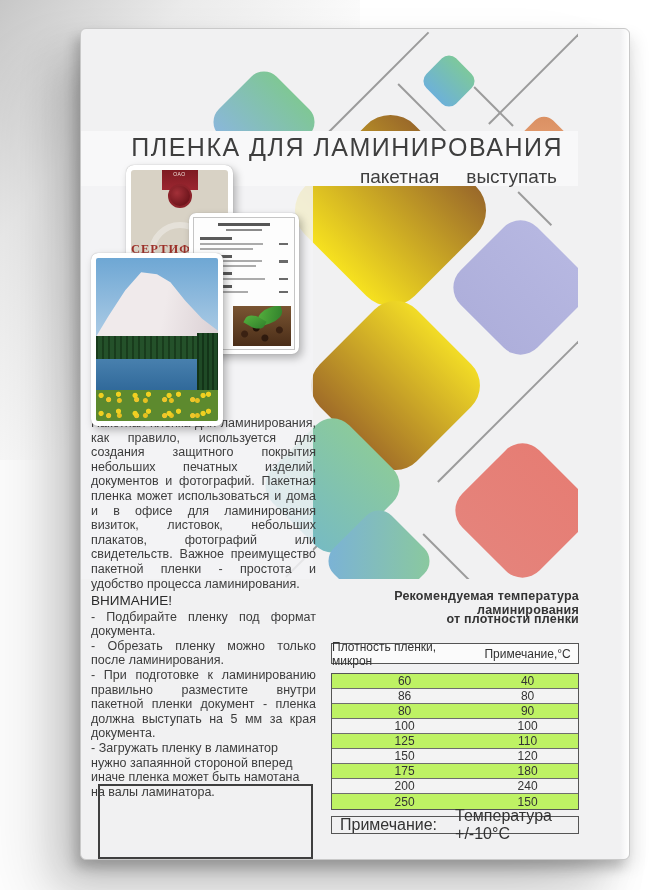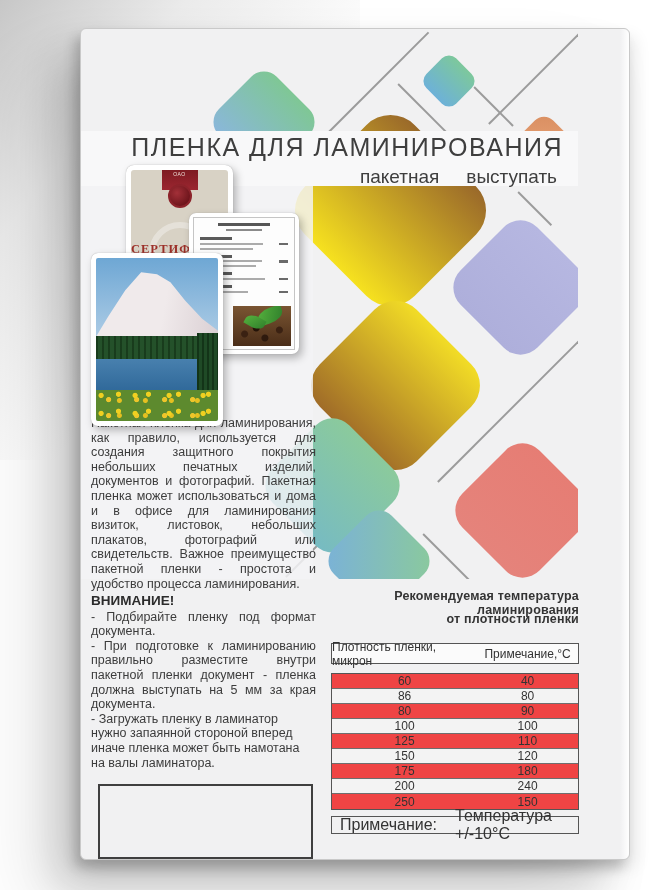--- a/index.html
+++ b/index.html
@@ -105,40 +105,40 @@
                 radial-gradient(circle at 45% 60%,#eec52a 2.2px,transparent 3px),
                 radial-gradient(circle at 75% 25%,#f0d020 2.2px,transparent 3px),
                 radial-gradient(circle at 90% 70%,#e6c020 2px,transparent 3px),
                 #5d8a2e;
      background-size:34px 18px,28px 16px,30px 17px,26px 15px,auto;}
   
   .intro{position:absolute;left:10px;top:387px;width:225px;z-index:6;font-size:12.5px;
      line-height:14.6px;color:#3c3c3c;text-align:justify;}
   .attention{position:absolute;left:10px;top:565px;width:225px;z-index:6;font-size:12.5px;
      line-height:14.6px;color:#3c3c3c;}
-  .attention-heading{font-weight:bold;font-size:13.5px;color:#2b2b2b;margin-bottom:1px;}
+  .attention-heading{font-weight:normal;font-size:13.5px;color:#2b2b2b;margin-bottom:1px;}
   .attn-item{text-align:justify;}
   .attn-item.last{text-align:left;}
   .footer-box{position:absolute;left:17px;top:755px;width:211px;height:71px;
      border:2px solid #3f3f3f;z-index:6;}
   
   .table-section{position:absolute;left:250px;top:560px;width:248px;height:250px;z-index:6;color:#333;}
   .tbl-title{position:absolute;left:0;width:100%;text-align:right;font-weight:bold;
      font-size:12.5px;color:#343434;letter-spacing:0.2px;}
   .tt1{top:0;}
   .tt2{top:23px;}
   .thead{position:absolute;left:0;top:54px;width:100%;height:21px;box-sizing:border-box;
      border:1px solid #555;background:#fbfbfb;display:flex;}
   .thead .hcell{display:flex;align-items:center;justify-content:center;font-size:12px;}
   .hcell.c1{width:59%;}
   .hcell.c2{width:41%;}
   .tbody{position:absolute;left:0;top:84px;width:100%;box-sizing:border-box;border:1px solid #555;}
   .trow{display:flex;height:15px;border-bottom:1px solid #6e6e6e;box-sizing:border-box;}
   .trow:last-child{border-bottom:none;justify-content:center;}
-  .trow.dark{background:#ef4444;}
+  .trow.dark{background:#bef264;}
   .trow.light{background:#f3f3f3;}
   .tcell{display:flex;align-items:center;justify-content:center;font-size:12px;}
   .tcell:nth-child(1){width:59%;}
   .tcell:nth-child(2){width:41%;}
   .tnote{position:absolute;left:0;top:227px;width:100%;height:18px;box-sizing:border-box;
      border:1px solid #555;display:flex;align-items:center;gap:18px;padding-left:8px;font-size:16px;}
 </style>
 </head>
 <body>
 
@@ -238,20 +238,21 @@
         <div class="ph-trees-right"></div>
         <div class="ph-flowers"></div>
       </div>
     </div>
 
     <div class="intro">Пакетная пленка для ламинирования, как правило, используется для создания защитного покрытия небольших печатных изделий, документов и фотографий. Пакетная пленка может использоваться и дома и в офисе для ламинирования визиток, листовок, небольших плакатов, фотографий или свидетельств. Важное преимущество пакетной пленки - простота и удобство процесса ламинирования.</div>
 
     <div class="attention">
       <div class="attention-heading">ВНИМАНИЕ!</div>
       <div class="attn-item">- Подбирайте пленку под формат документа.</div>
+      <div class="attn-item">- Обрезать пленку можно только после ламинирования.</div>
       <div class="attn-item">- При подготовке к ламинированию правильно разместите внутри пакетной пленки документ - пленка должна выступать на 5 мм за края документа.</div>
       <div class="attn-item last">- Загружать пленку в ламинатор нужно запаянной стороной вперед иначе пленка может быть намотана на валы ламинатора.</div>
     </div>
 
     <div class="footer-box"></div>
 
     <div class="table-section">
       <div class="tbl-title tt1">Рекомендуемая температура ламинирования</div>
       <div class="tbl-title tt2">от плотности пленки</div>
       <div class="thead">

